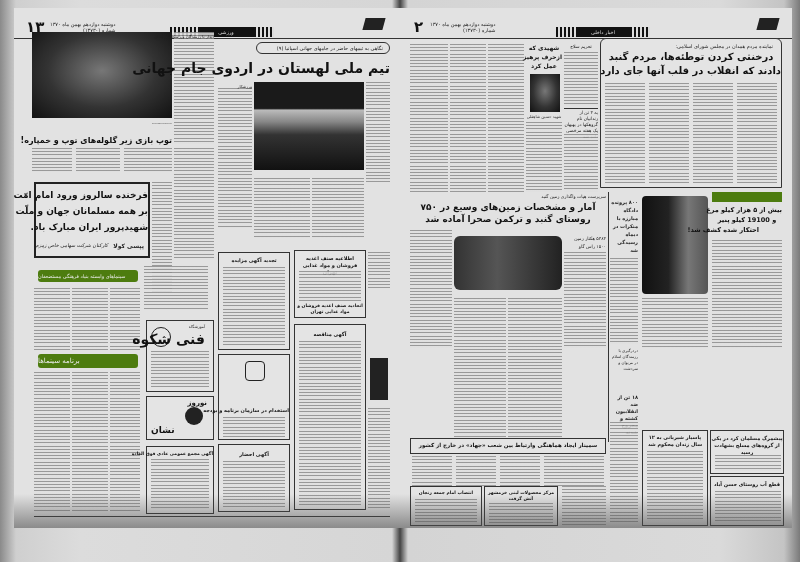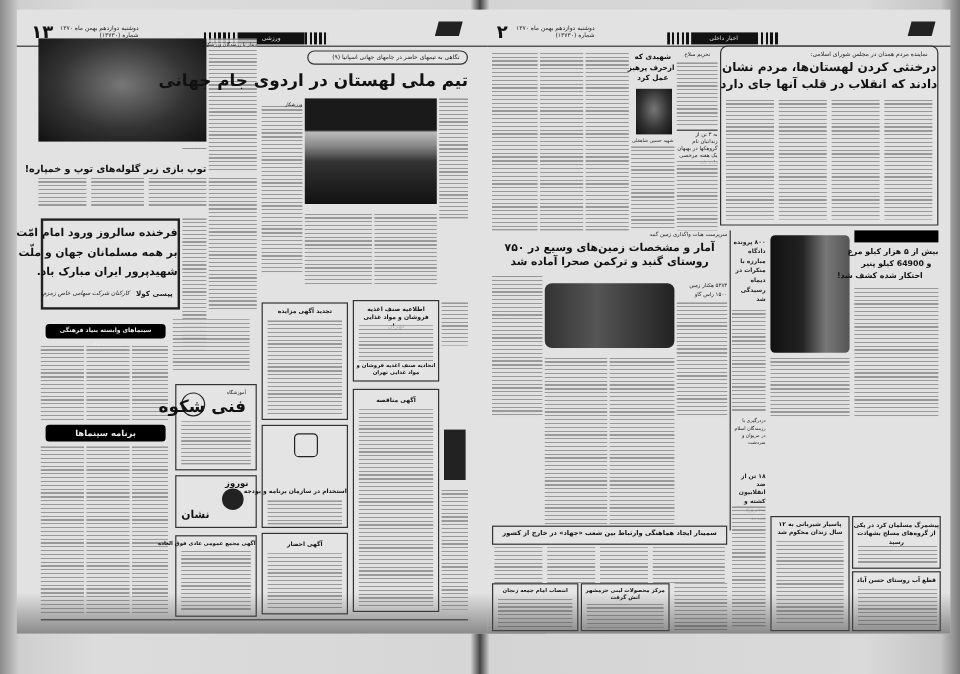--- a/index.html
+++ b/index.html
@@ -18,21 +18,21 @@
   .box{position:absolute;border:1px solid #333;background:#e4e4e4;box-sizing:border-box;}
   .dbl{border:2px double #222;}
   .col{position:absolute;background:repeating-linear-gradient(180deg,#8c8c8c 0 1px,#e0e0e0 1px 3.2px);opacity:.85;}
   .photo{position:absolute;background:#222;}
   .photo.grey{background:radial-gradient(ellipse at 50% 45%,#777 0,#333 55%,#111 100%);}
   .h{position:absolute;direction:rtl;text-align:center;font-weight:bold;color:#111;white-space:nowrap;font-family:"DejaVu Sans",sans-serif;}
   .s{position:absolute;direction:rtl;text-align:right;color:#222;white-space:nowrap;font-size:5px;}
   .vr{position:absolute;width:1px;background:#333;}
   .hr{position:absolute;height:1px;background:#333;}
   .cap{position:absolute;direction:rtl;font-size:4px;color:#333;line-height:5px;text-align:right;}
-  .banner{position:absolute;background:#000000;color:#eee;direction:rtl;text-align:center;font-weight:bold;}
+  .banner{position:absolute;background:#4d7c0f;color:#eee;direction:rtl;text-align:left;font-weight:normal;}
   .emblem{position:absolute;width:18px;height:18px;border:1px solid #222;border-radius:50%;}
 </style>
 </head>
 <body>
 
 <div class="scan">
 
   <div class="page left">
     <div class="hdr">
       <span class="pnum" style="left:12px">۱۳</span>
@@ -150,21 +150,21 @@
     <div class="col" style="left:120px;top:114px;width:36px;height:70px"></div>
 
     <div class="s" style="left:158px;top:36px;width:34px;font-size:4.5px;text-align:center">تحریم سلاح</div>
     <div class="col" style="left:158px;top:44px;width:34px;height:54px"></div>
     <div class="hr" style="left:158px;top:100px;width:34px"></div>
     <div class="s" style="left:158px;top:102px;width:34px;font-size:4.5px;white-space:normal;line-height:6px">به ۳ تن از زندانیان نام گروهکها در بهبهان یک هفته مرخصی داده شد</div>
     <div class="col" style="left:158px;top:126px;width:34px;height:58px"></div>
 
     <div class="box" style="left:194px;top:30px;width:182px;height:150px;border-radius:6px 6px 0 0">
       <div class="s" style="right:8px;top:4px;font-size:5px">نماینده مردم همدان در مجلس شورای اسلامی:</div>
-      <div class="h" style="left:0;right:0;top:12px;font-size:10px">درخنثی کردن لهستان‌ها، مردم نشان</div>
+      <div class="h" style="left:0;right:0;top:12px;font-size:10px">درخنثی کردن توطئه‌ها، مردم گنبد</div>
       <div class="h" style="left:0;right:0;top:26px;font-size:10px">دادند که انقلاب در قلب آنها جای دارد</div>
       <div class="col" style="left:4px;top:44px;width:40px;height:100px"></div>
       <div class="col" style="left:48px;top:44px;width:40px;height:100px"></div>
       <div class="col" style="left:92px;top:44px;width:40px;height:100px"></div>
       <div class="col" style="left:136px;top:44px;width:40px;height:100px"></div>
     </div>
 
     <div class="s" style="left:10px;top:186px;width:190px;font-size:4.5px">سرپرست هیات واگذاری زمین گنبد</div>
     <div class="h" style="left:4px;top:194px;width:196px;font-size:9px">آمار و مشخصات زمین‌های وسیع در ۷۵۰</div>
     <div class="h" style="left:4px;top:206px;width:196px;font-size:9px">روستای گنبد و ترکمن صحرا آماده شد</div>
@@ -176,22 +176,22 @@
     <div class="col" style="left:48px;top:290px;width:52px;height:140px"></div>
     <div class="col" style="left:102px;top:290px;width:54px;height:140px"></div>
 
     <div class="vr" style="left:202px;top:184px;height:250px"></div>
     <div class="s" style="left:204px;top:190px;width:28px;font-size:5px;white-space:normal;line-height:8px;font-weight:bold">۸۰۰ پرونده دادگاه مبارزه با منکرات در دیماه رسیدگی شد</div>
     <div class="col" style="left:204px;top:250px;width:28px;height:86px"></div>
 
     <div class="photo" style="left:236px;top:188px;width:66px;height:98px;border-radius:4px;background:linear-gradient(90deg,#111 0,#222 40%,#777 70%,#555 100%)"></div>
     <div class="banner" style="left:306px;top:184px;width:70px;height:10px"></div>
     <div class="h" style="left:306px;top:198px;width:70px;font-size:6.5px">بیش از ۵ هزار کیلو مرغ</div>
-    <div class="h" style="left:306px;top:208px;width:70px;font-size:6.5px">و 64900 کیلو پنیر</div>
-    <div class="h" style="left:316px;top:218px;width:47px;font-size:6.5px">احتکار شده کشف شد!</div>
+    <div class="h" style="left:306px;top:208px;width:70px;font-size:6.5px">و 19100 کیلو پنیر</div>
+    <div class="h" style="left:306px;top:218px;width:47px;font-size:6.5px">احتکار شده کشف شد!</div>
     <div class="col" style="left:306px;top:232px;width:70px;height:108px"></div>
     <div class="col" style="left:236px;top:290px;width:66px;height:50px"></div>
 
 
     <div class="s" style="left:204px;top:340px;width:28px;font-size:4px;white-space:normal;line-height:6px">دردرگیری با رزمندگان اسلام در مریوان و سردشت</div>
     <div class="s" style="left:204px;top:386px;width:28px;font-size:5px;white-space:normal;line-height:7px;font-weight:bold">۱۸ تن از ضد انقلابیون کشته و مجروح شدند</div>
     <div class="col" style="left:204px;top:414px;width:28px;height:100px"></div>
 
     <div class="box" style="left:4px;top:430px;width:196px;height:16px">
       <div class="h" style="left:0;right:0;top:3px;font-size:5.5px">سمینار ایجاد هماهنگی وارتباط بین شعب «جهاد» در خارج از کشور</div>

